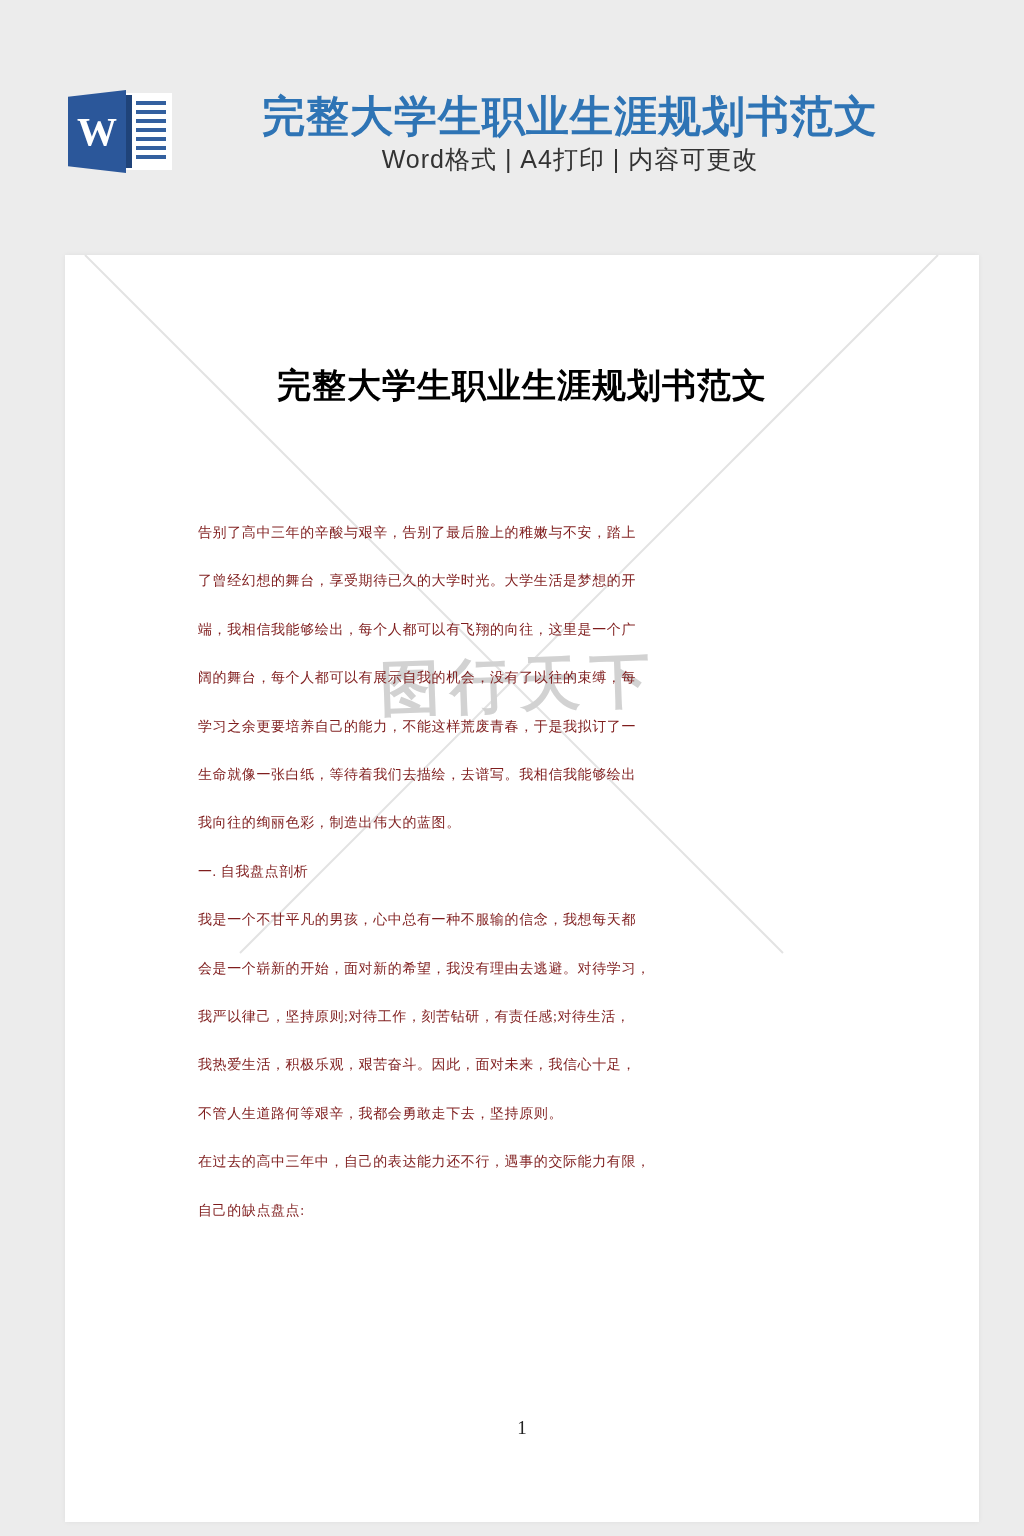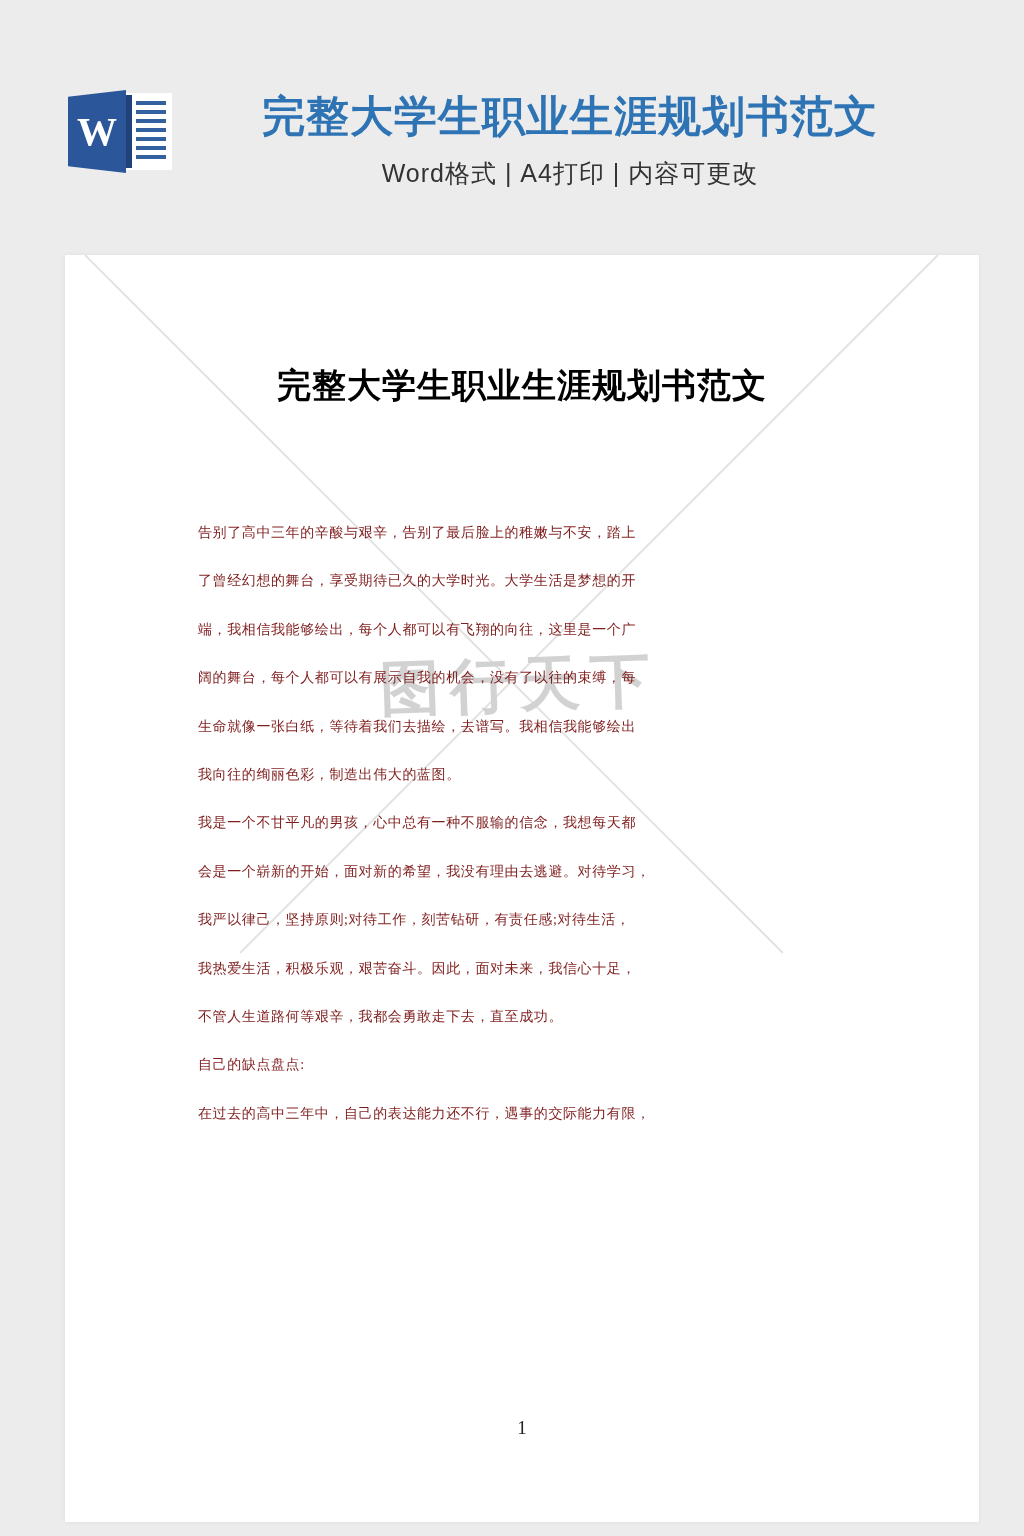--- a/index.html
+++ b/index.html
@@ -16,21 +16,21 @@
   .word-stripes{position:absolute;left:30px;top:8px;width:30px;height:62px;
     background:repeating-linear-gradient(#33609f 0 4px,#ffffff 4px 9px);}
   .word-panel{position:absolute;left:0;top:0;width:58px;height:83px;background:#2b579a;
     clip-path:polygon(0 8%,100% 0,100% 100%,0 92%);
     display:flex;align-items:center;justify-content:center;}
   .word-letter{color:#ffffff;font-weight:bold;font-size:40px;line-height:1;
     font-family:"Liberation Serif",serif;}
   .header-text{position:absolute;left:170px;top:0;width:800px;text-align:center;}
   .header-title{margin:0;position:absolute;left:0;top:88px;width:800px;
     font-size:43px;font-weight:bold;color:#2e74b5;letter-spacing:1px;}
-  .header-subtitle{position:absolute;left:0;top:157px;width:800px;
+  .header-subtitle{position:absolute;left:0;top:143px;width:800px;
     font-size:25px;color:#333333;letter-spacing:1px;}
   
   .page{position:absolute;left:65px;top:255px;width:914px;height:1267px;background:#ffffff;
     box-shadow:0 0 5px rgba(0,0,0,0.06);}
   .wm-lines{position:absolute;left:0;top:0;z-index:1;}
   .wm-text{position:absolute;left:310px;top:390px;width:290px;z-index:1;
     text-align:center;font-size:60px;font-weight:bold;letter-spacing:10px;
     color:#d2d2d2;font-family:"Liberation Serif",serif;transform:rotate(-2deg);
     white-space:nowrap;}
   .doc-title{margin:0;position:absolute;left:0;top:108px;width:914px;z-index:2;
@@ -70,25 +70,27 @@
   </svg>
   <div class="wm-text">图行天下</div>
 
   <h2 class="doc-title">完整大学生职业生涯规划书范文</h2>
 
   <div class="doc-body">
     <div class="doc-line">告别了高中三年的辛酸与艰辛，告别了最后脸上的稚嫩与不安，踏上</div>
     <div class="doc-line">了曾经幻想的舞台，享受期待已久的大学时光。大学生活是梦想的开</div>
     <div class="doc-line">端，我相信我能够绘出，每个人都可以有飞翔的向往，这里是一个广</div>
     <div class="doc-line">阔的舞台，每个人都可以有展示自我的机会，没有了以往的束缚，每</div>
+    <div class="doc-line">学习之余更要培养自己的能力，不能这样荒废青春，于是我拟订了一</div>
     <div class="doc-line">生命就像一张白纸，等待着我们去描绘，去谱写。我相信我能够绘出</div>
     <div class="doc-line">我向往的绚丽色彩，制造出伟大的蓝图。</div>
+    <div class="doc-line">一. 自我盘点剖析</div>
     <div class="doc-line">我是一个不甘平凡的男孩，心中总有一种不服输的信念，我想每天都</div>
     <div class="doc-line">会是一个崭新的开始，面对新的希望，我没有理由去逃避。对待学习，</div>
     <div class="doc-line">我严以律己，坚持原则;对待工作，刻苦钻研，有责任感;对待生活，</div>
     <div class="doc-line">我热爱生活，积极乐观，艰苦奋斗。因此，面对未来，我信心十足，</div>
-    <div class="doc-line">不管人生道路何等艰辛，我都会勇敢走下去，直至成功。</div>
+    <div class="doc-line">不管人生道路何等艰辛，我都会勇敢走下去，坚持原则。</div>
+    <div class="doc-line">在过去的高中三年中，自己的表达能力还不行，遇事的交际能力有限，</div>
     <div class="doc-line">自己的缺点盘点:</div>
-    <div class="doc-line">在过去的高中三年中，自己的表达能力还不行，遇事的交际能力有限，</div>
   </div>
 
   <div class="page-number">1</div>
 </div>
 
 </body></html>

